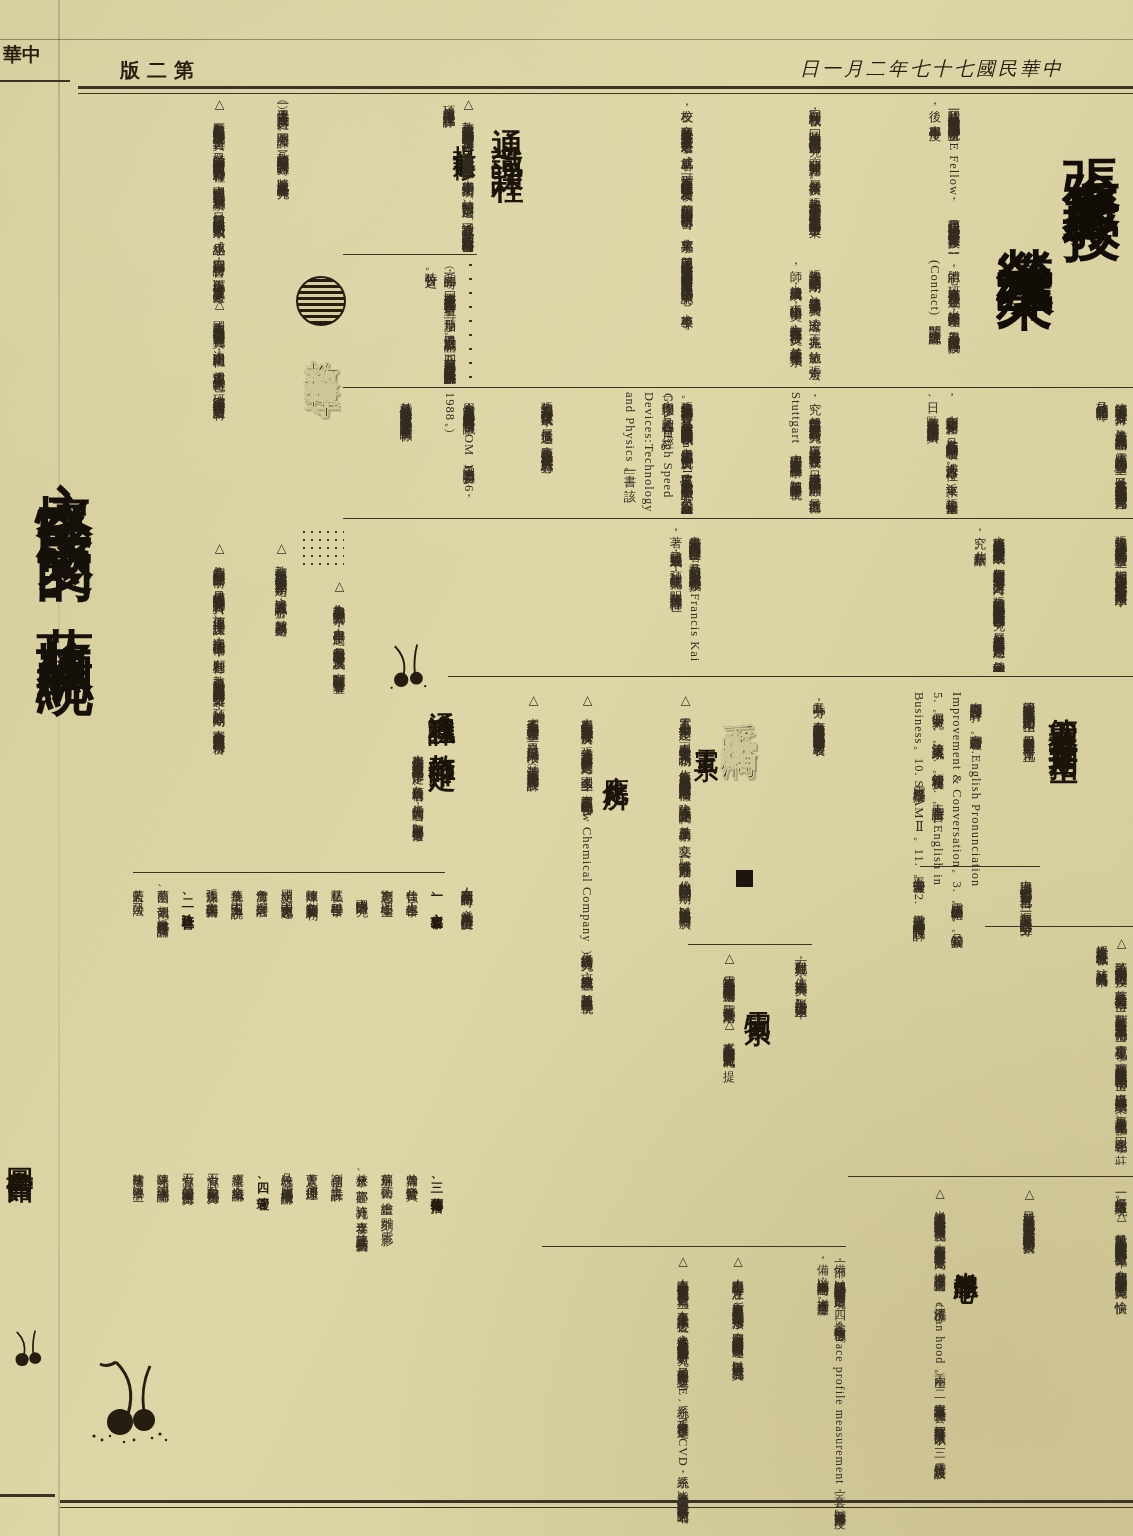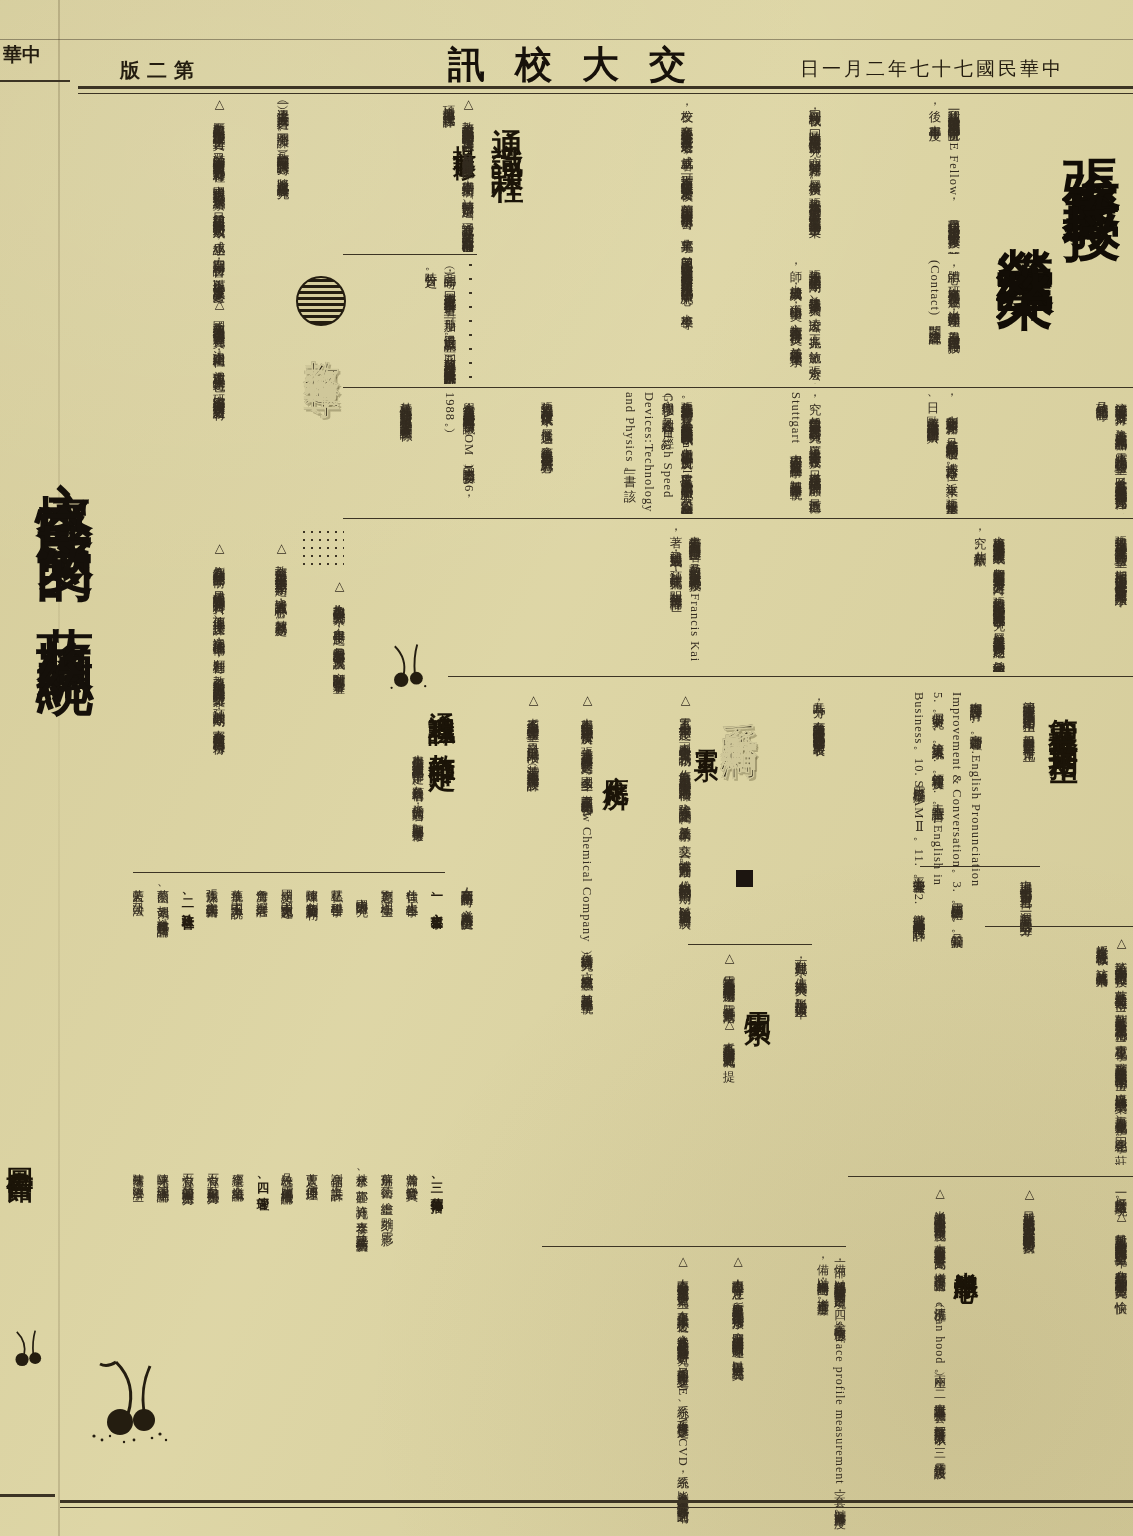--- a/index.html
+++ b/index.html
@@ -44,22 +44,21 @@
   .library{font-size:27px;font-weight:900;color:#1b1408;letter-spacing:4px;}
   svg{display:block;}
 </style>
 </head>
 <body>
 
 <div id="paper">
   <div class="crease"></div>
 
   <div class="hline corner" style="left:3px;top:42px;">華中</div>
-  <div class="hline dateline" style="left:800px;top:56px;">日一月二年七十七國民華中</div>
-  <div class="hline masthead" style="left:448px;top:40px;">訊校大交</div>
+  <div class="hline dateline" style="left:800px;top:56px;font-style:italic;">日一月二年七十七國民華中</div>
   <div class="hline edition" style="left:120px;top:57px;">版二第</div>
   <div class="rule" style="left:0;top:39px;width:1133px;height:1px;opacity:.45;"></div>
   <div class="rule" style="left:78px;top:86px;width:1055px;height:3px;"></div>
   <div class="rule" style="left:78px;top:93px;width:1055px;height:1px;"></div>
   <div class="rule" style="left:0;top:80px;width:70px;height:2px;"></div>
 
   <div class="hd xl" style="left:1062px;top:112px;height:370px;">張俊彥教授</div>
   <div class="hd xl" style="left:996px;top:200px;height:285px;letter-spacing:8px;">榮獲殊榮</div>
 
   <div class="vx" style="left:828px;top:100px;width:135px;height:154px;">我國第一位榮獲美國電子電機工程師學會院士IEEE Fellow，也是我國第一位國家工學博士張俊彥教授，離開母校十年後，本學年再度</div>

